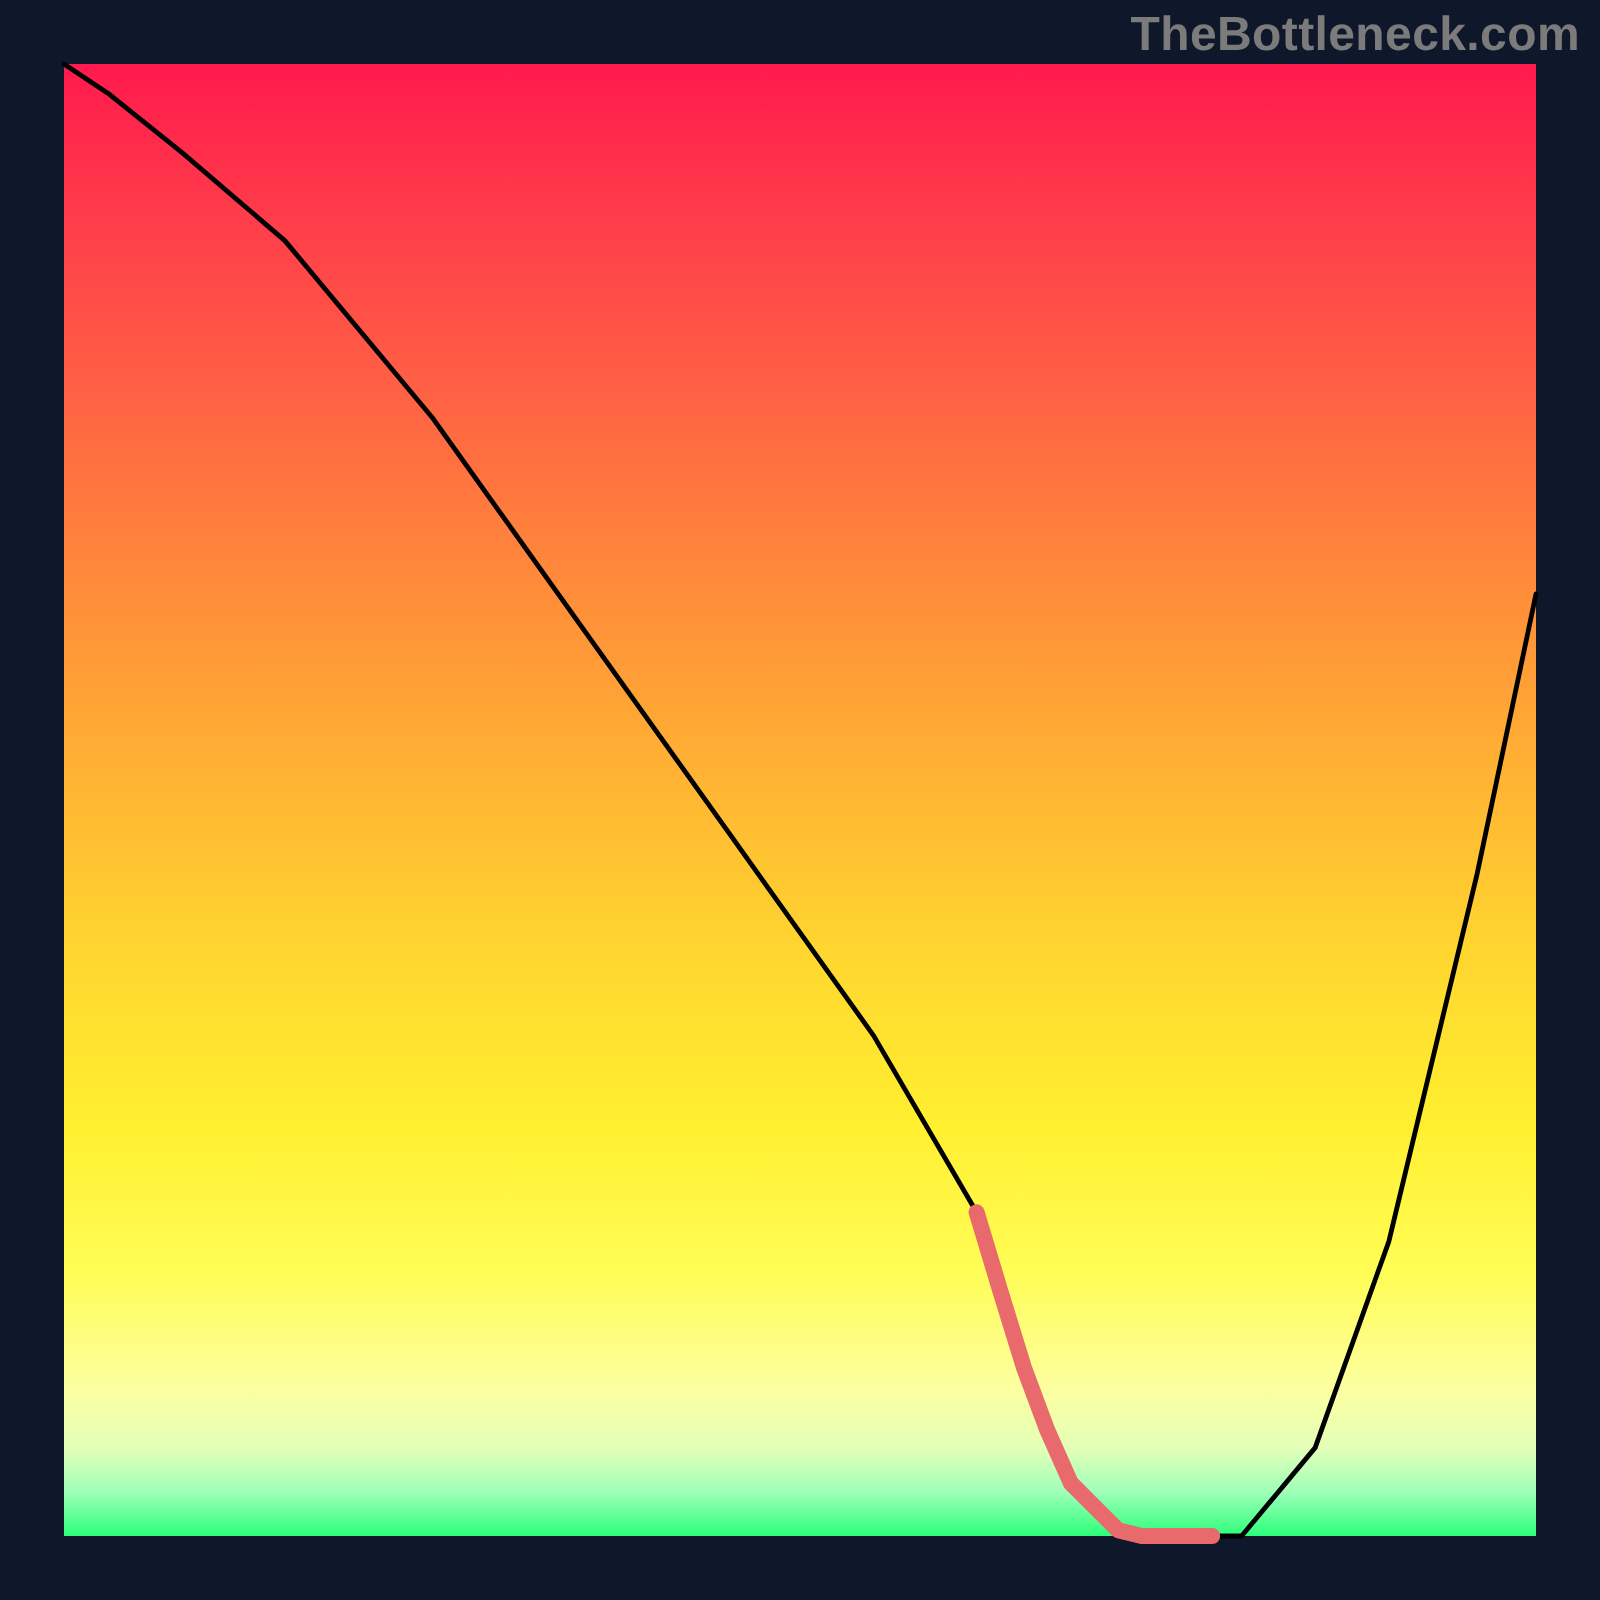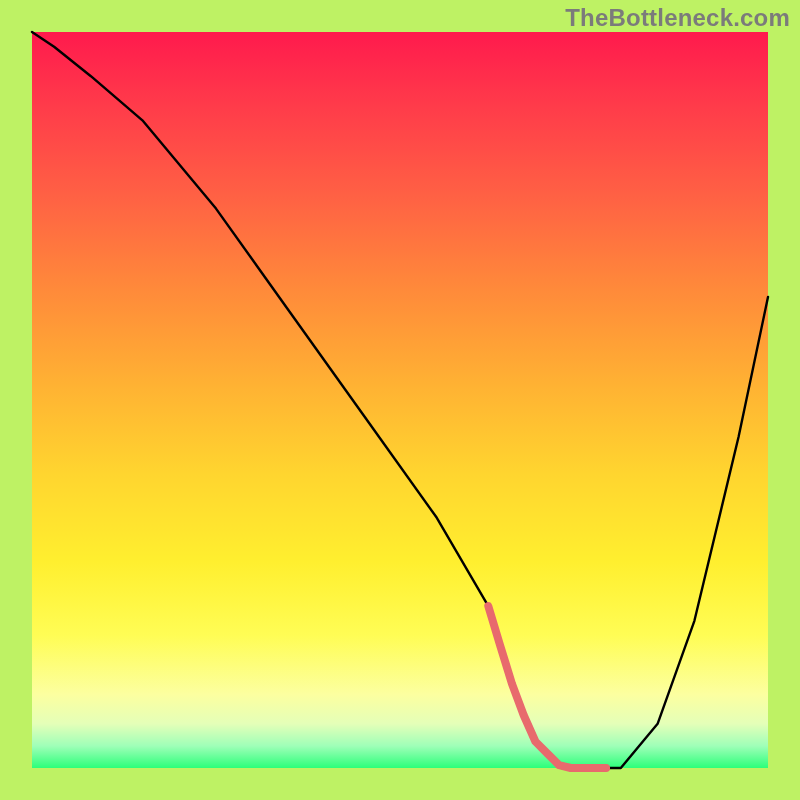--- a/index.html
+++ b/index.html
@@ -9,21 +9,21 @@
     height: 800px;
     background: #000;
     overflow: hidden;
   }
   .frame {
     position: absolute;
     left: 0;
     top: 0;
     width: 800px;
     height: 800px;
-    background: #bef264;
+    background: #0f172a;
   }
   .plot {
     position: absolute;
     left: 32px;
     top: 32px;
     width: 736px;
     height: 736px;
     background: linear-gradient(to bottom,
       #ff1a4d 0%,
       #ff3b4a 10%,

